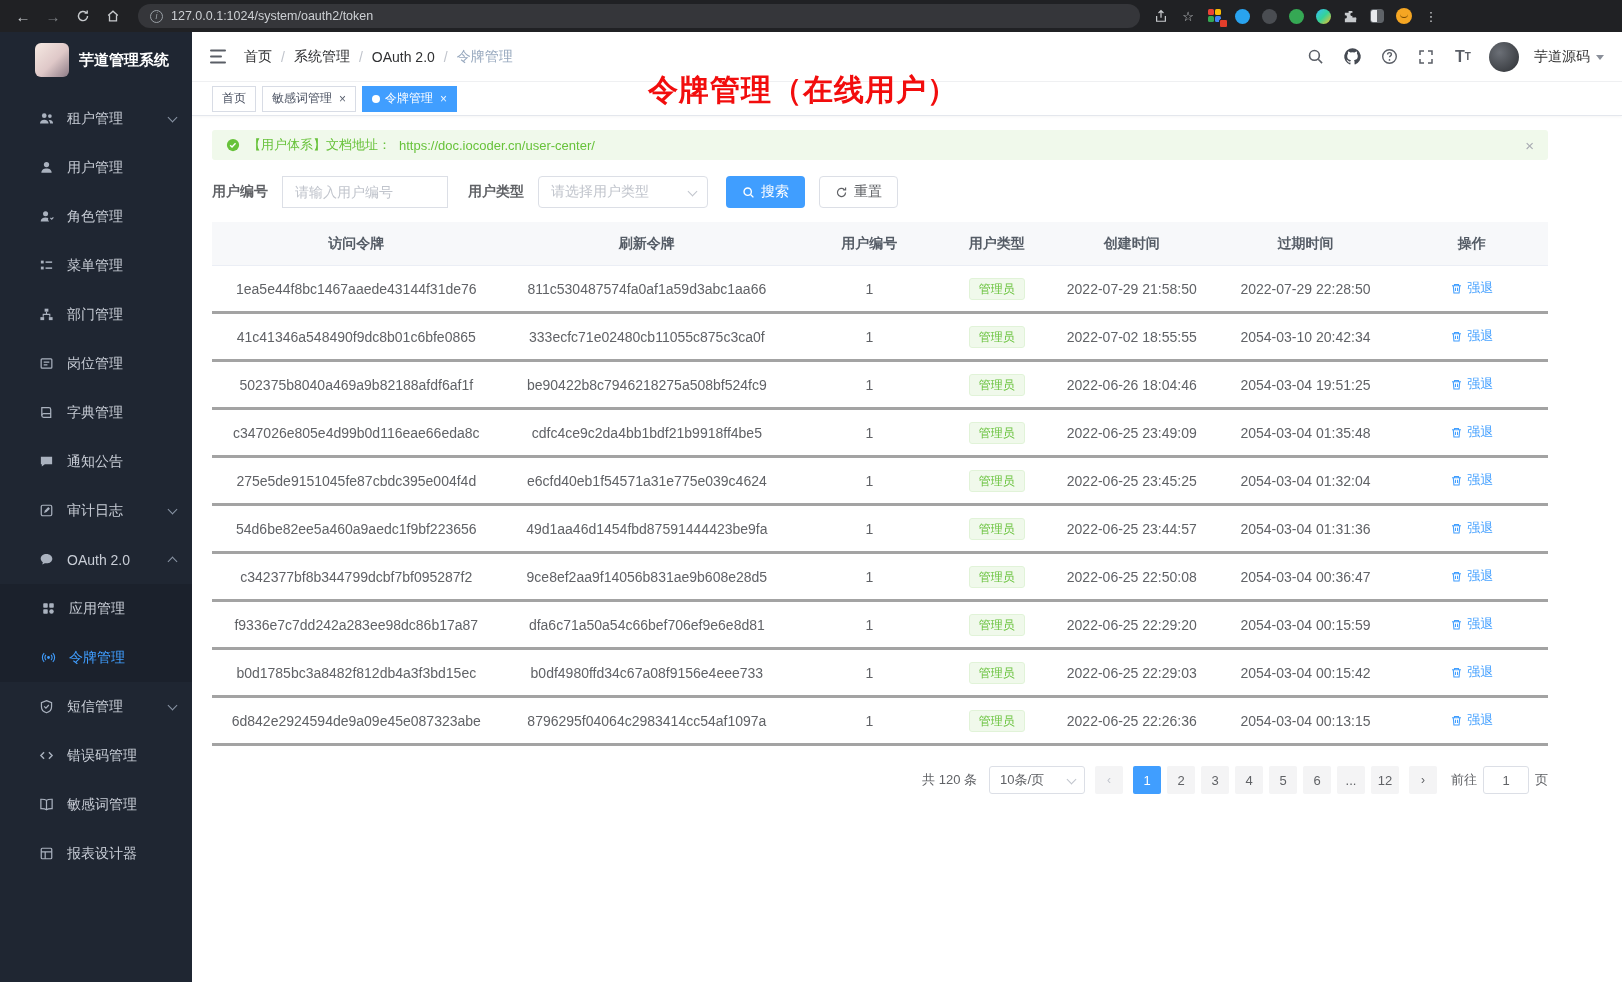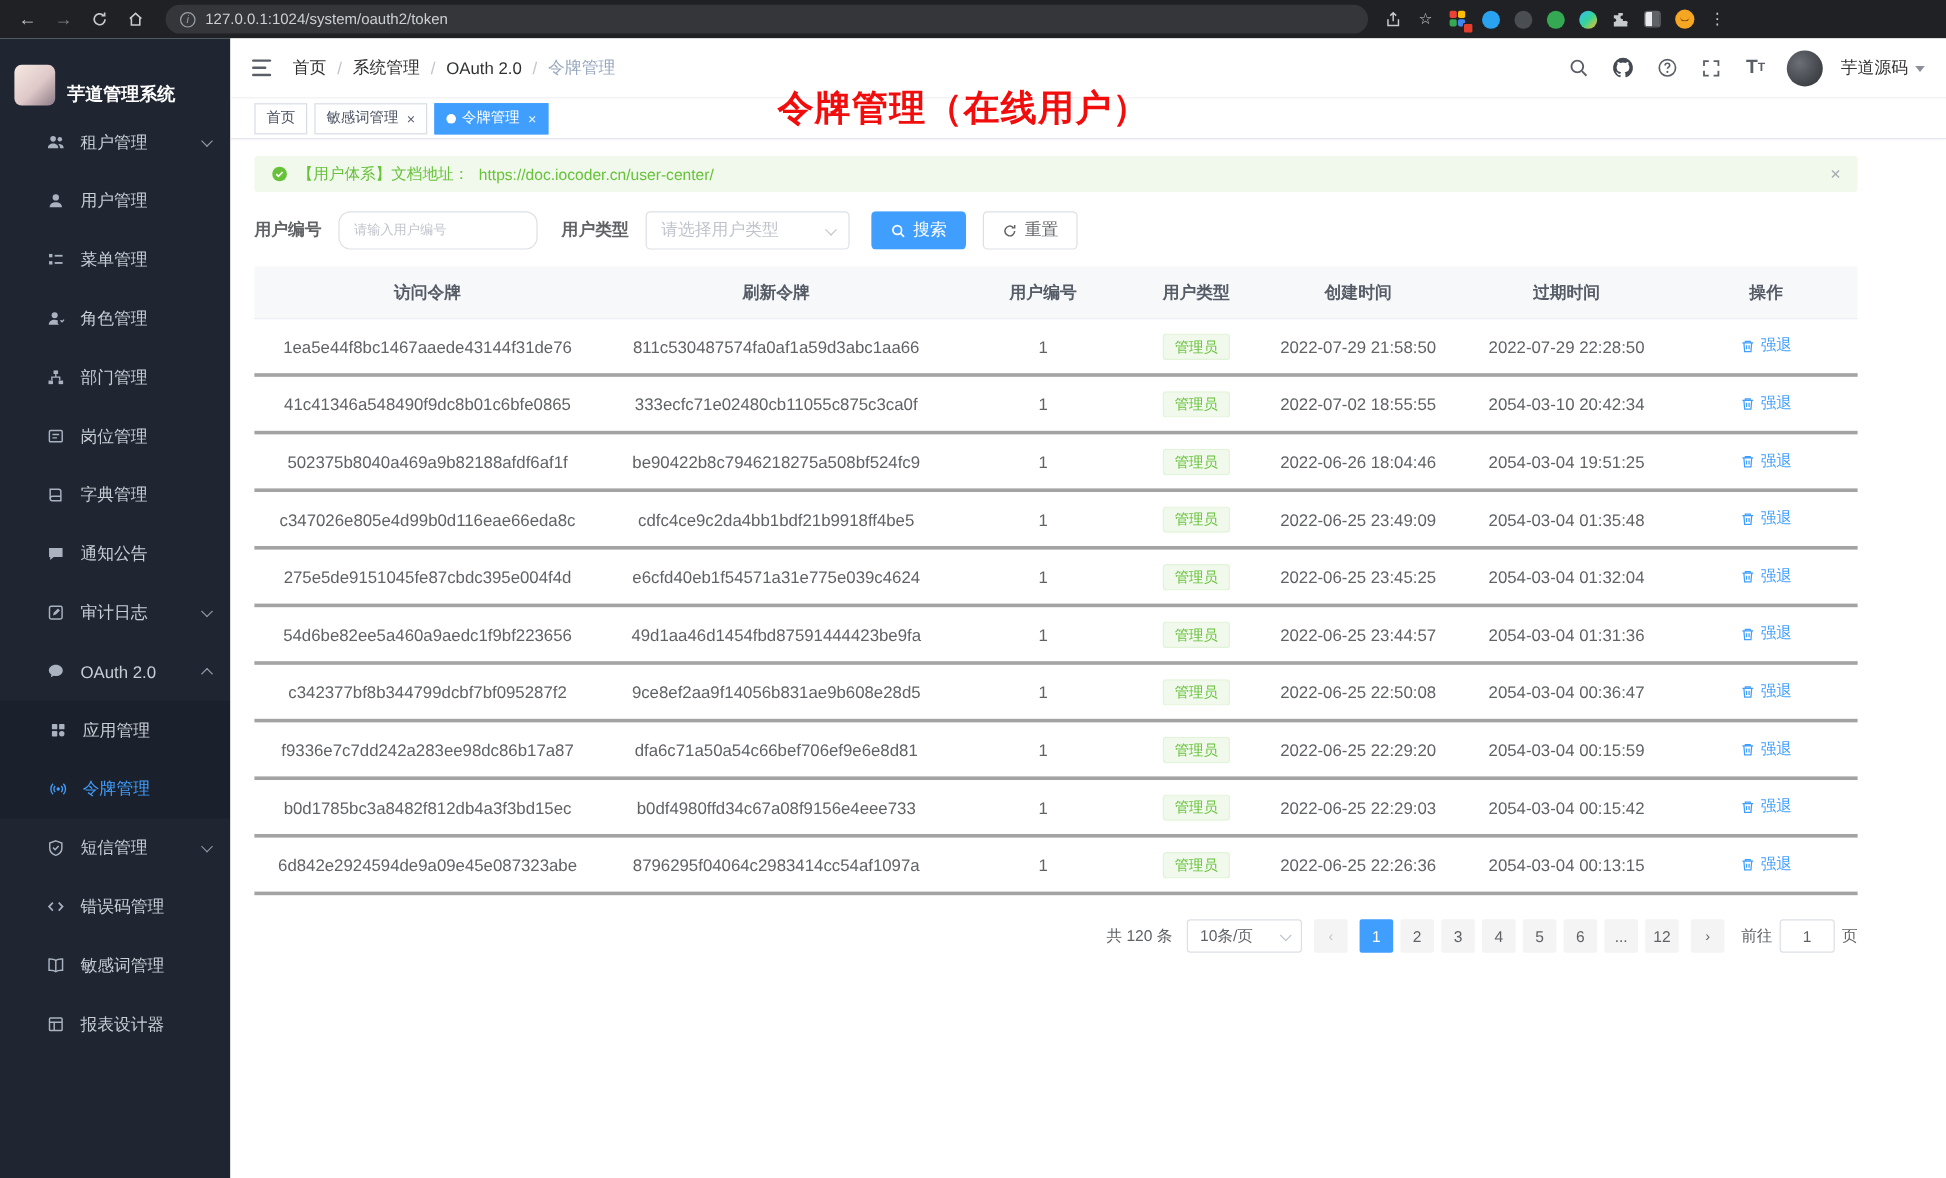--- a/index.html
+++ b/index.html
@@ -24,21 +24,21 @@
   .d-rain{width:15px;height:15px;background:linear-gradient(135deg,#38bdf8 0%,#34d399 50%,#fbbf24 100%)}
   .d-half{width:14px;height:14px;border-radius:3px;background:linear-gradient(90deg,#e8eaed 50%,#5f6368 50%);border:1px solid #5f6368}
   .d-smile{width:16px;height:16px;background:#f5a623;position:relative}
   .d-smile:after{content:"";position:absolute;left:4px;top:5px;width:8px;height:4px;border-bottom:1.5px solid #7a4a00;border-radius:0 0 6px 6px}
 
   
   .app{display:flex;height:950px}
 
   
   .sidebar{width:192px;background:#1f2632;flex:0 0 192px;display:flex;flex-direction:column;overflow:hidden}
-  .logo-row{height:56px;display:flex;align-items:flex-end;gap:10px;padding:0 0 0 12px}
+  .logo-row{height:56px;display:flex;align-items:center;gap:10px;padding:0 0 0 35px}
   .logo-img{width:34px;height:34px;border-radius:6px;background:linear-gradient(135deg,#f5e9e2 0%,#dfc8c8 55%,#8c7b86 100%);flex:0 0 auto}
   .logo-title{color:#fff;font-size:15px;font-weight:bold;white-space:nowrap}
   .menu{flex:1;overflow:hidden;padding-top:6px}
   .menu-item{height:49px;display:flex;align-items:center;padding:0 16px 0 38px;color:#c8cdd6;font-size:14px;cursor:pointer;white-space:nowrap}
   .menu-item .mi-icon{width:16px;height:16px;margin-right:13px;display:flex;align-items:center;justify-content:center;color:#aab2bf;flex:0 0 auto}
   .menu-item .mi-icon svg{width:15px;height:15px}
   .menu-item .mi-label{flex:1}
   .mi-chev{width:7px;height:7px;border-right:1.5px solid #8a95a5;border-bottom:1.5px solid #8a95a5;transform:rotate(45deg);margin-top:-3px}
   .mi-chev.up{transform:rotate(-135deg);margin-top:4px}
   .menu-item.sub{padding-left:40px;background:#1b212c}
@@ -72,21 +72,21 @@
   
   .content{flex:1;padding:14px 74px 12px 20px;position:relative}
 
   .alert{height:30px;background:#f0f9eb;border-radius:3px;display:flex;align-items:center;padding:0 14px;gap:8px;font-size:13px;color:#67c23a;margin-bottom:16px}
   .alert a{color:#67c23a;text-decoration:none;cursor:pointer}
   .alert .spacer{flex:1}
   .alert-close{color:#a8abb2;font-size:15px;cursor:pointer}
 
   .filters{display:flex;align-items:center;gap:12px;margin-bottom:14px;font-size:14px}
   .f-label{font-weight:bold;color:#606266;margin-right:2px}
-  .f-input{width:166px;height:32px;border:1px solid #dcdfe6;border-radius:10px;padding:0 12px;font-size:11px;color:#606266;outline:none;font-family:inherit}
+  .f-input{width:166px;height:32px;border:1px solid #dcdfe6;border-radius:0;padding:0 12px;font-size:14px;color:#606266;outline:none;font-family:inherit}
   .f-input::placeholder{color:#c0c4cc}
   .f-select{width:170px;height:32px;border:1px solid #dcdfe6;border-radius:4px;padding:0 26px 0 12px;display:flex;align-items:center;color:#c0c4cc;position:relative;cursor:pointer;background:#fff}
   .sel-chev{position:absolute;right:11px;top:11px;width:7px;height:7px;border-right:1.3px solid #c0c4cc;border-bottom:1.3px solid #c0c4cc;transform:rotate(45deg)}
   .btn{height:32px;border-radius:4px;display:inline-flex;align-items:center;gap:6px;padding:0 15px;font-size:14px;cursor:pointer;border:1px solid transparent;font-family:inherit}
   .btn-primary{background:#409eff;color:#fff}
   .btn-plain{background:#fff;border-color:#dcdfe6;color:#606266;margin-left:2px}
 
   
   .table{width:100%;font-size:14px}
   .thead{display:flex;background:#f7f8fa;border-bottom:1px solid #ebeef5;height:44px;align-items:center}
@@ -201,37 +201,37 @@
               <svg viewBox="0 0 16 16" fill="currentColor">
                 <circle cx="8" cy="4.8" r="2.8"></circle>
                 <path d="M2.5 13.6c0-3 2.4-4.6 5.5-4.6s5.5 1.6 5.5 4.6z"></path>
               </svg>
             </span>
             <span class="mi-label">用户管理</span>
           </div>
           <div class="menu-item">
             <span class="mi-icon">
               <svg viewBox="0 0 16 16" fill="currentColor">
+                <circle cx="7" cy="5" r="2.7"></circle>
+                <path d="M1.8 13.4c0-2.9 2.3-4.4 5.2-4.4 1 0 2 .2 2.8.6a3.4 3.4 0 0 0 1 3.8z"></path>
+                <path d="M12.6 9l1 .9 1.3-1.4.9.8-2.2 2.3-1.9-1.7z"></path>
+              </svg>
+            </span>
+            <span class="mi-label">角色管理</span>
+          </div>
+          <div class="menu-item">
+            <span class="mi-icon">
+              <svg viewBox="0 0 16 16" fill="currentColor">
                 <rect x="2" y="2.8" width="3" height="3"></rect>
                 <rect x="7" y="3.6" width="7" height="1.6"></rect>
                 <rect x="2" y="9.2" width="3" height="3"></rect>
                 <rect x="7" y="10" width="7" height="1.6"></rect>
               </svg>
             </span>
             <span class="mi-label">菜单管理</span>
-          </div>
-          <div class="menu-item">
-            <span class="mi-icon">
-              <svg viewBox="0 0 16 16" fill="currentColor">
-                <circle cx="7" cy="5" r="2.7"></circle>
-                <path d="M1.8 13.4c0-2.9 2.3-4.4 5.2-4.4 1 0 2 .2 2.8.6a3.4 3.4 0 0 0 1 3.8z"></path>
-                <path d="M12.6 9l1 .9 1.3-1.4.9.8-2.2 2.3-1.9-1.7z"></path>
-              </svg>
-            </span>
-            <span class="mi-label">角色管理</span>
           </div>
           <div class="menu-item">
             <span class="mi-icon">
               <svg viewBox="0 0 16 16" fill="currentColor">
                 <rect x="6" y="1.8" width="4" height="3.2"></rect>
                 <rect x="1.5" y="10.8" width="4" height="3.2"></rect>
                 <rect x="10.5" y="10.8" width="4" height="3.2"></rect>
                 <path d="M7.4 5h1.2v2.2h3.5v3.3h-1.2V8.4H5.1v2.1H3.9V7.2h3.5z"></path>
               </svg>
             </span>

